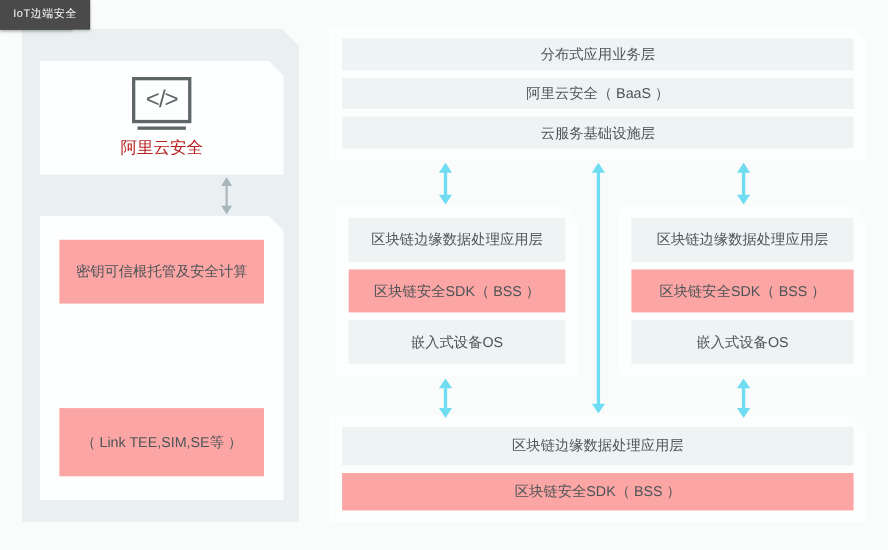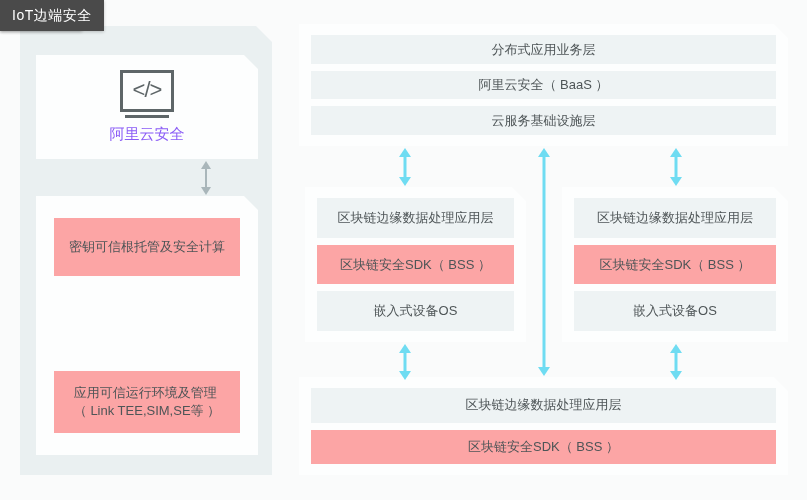--- a/index.html
+++ b/index.html
@@ -62,21 +62,21 @@
     display: flex;
     flex-direction: column;
     justify-content: space-between;
   }
 
   
   .badge {
     position: absolute;
     background: #4a4a4a;
     color: #ffffff;
-    font-size: 14px;
+    font-size: 10px;
     line-height: 1;
     padding: 8px 12px 9px 12px;
     white-space: nowrap;
     letter-spacing: 0.5px;
     box-shadow: 0 1px 3px rgba(0,0,0,0.22);
     z-index: 6;
     text-align: right;
   }
 
   
@@ -102,28 +102,29 @@
     font-size: 22px;
     font-weight: 400;
     color: #5e6668;
     line-height: 1;
     letter-spacing: -1px;
     margin-top: -2px;
   }
 
   .card-title {
     font-size: 15px;
-    color: #8b5cf6;
+    color: #b91c1c;
   }
 
   
   .row {
     display: flex;
     align-items: center;
     justify-content: center;
+    text-align: center;
     font-size: 13px;
     color: #4e5557;
     line-height: 1.35;
   }
   .row-cyan { background: #fca5a5; }
   .row-grey { background: #eef3f4; }
 
   .iot-row { width: 100%; height: 58px; }
   .iot-row.tall { height: 62px; }
 
@@ -174,21 +175,20 @@
       <polygon points="9,34 14,26 4,26" fill="#a9b6ba"></polygon>
     </svg>
   </div>
 
   <div class="badge lbl">IoT边端安全</div>
 
   <div class="card card-iot">
     <div class="row row-cyan iot-row">密钥可信根托管及安全计算</div>
     <div class="row row-cyan iot-row tall">
       <div>
-        <div>应用可信运行环境及管理</div>
         <div>（ Link TEE,SIM,SE等 ）</div>
       </div>
     </div>
   </div>
 
   <div class="card card-top">
     <div class="stack">
       <div class="row row-grey">分布式应用业务层</div>
       <div class="row row-grey">阿里云安全（ BaaS ）</div>
       <div class="row row-grey">云服务基础设施层</div>

